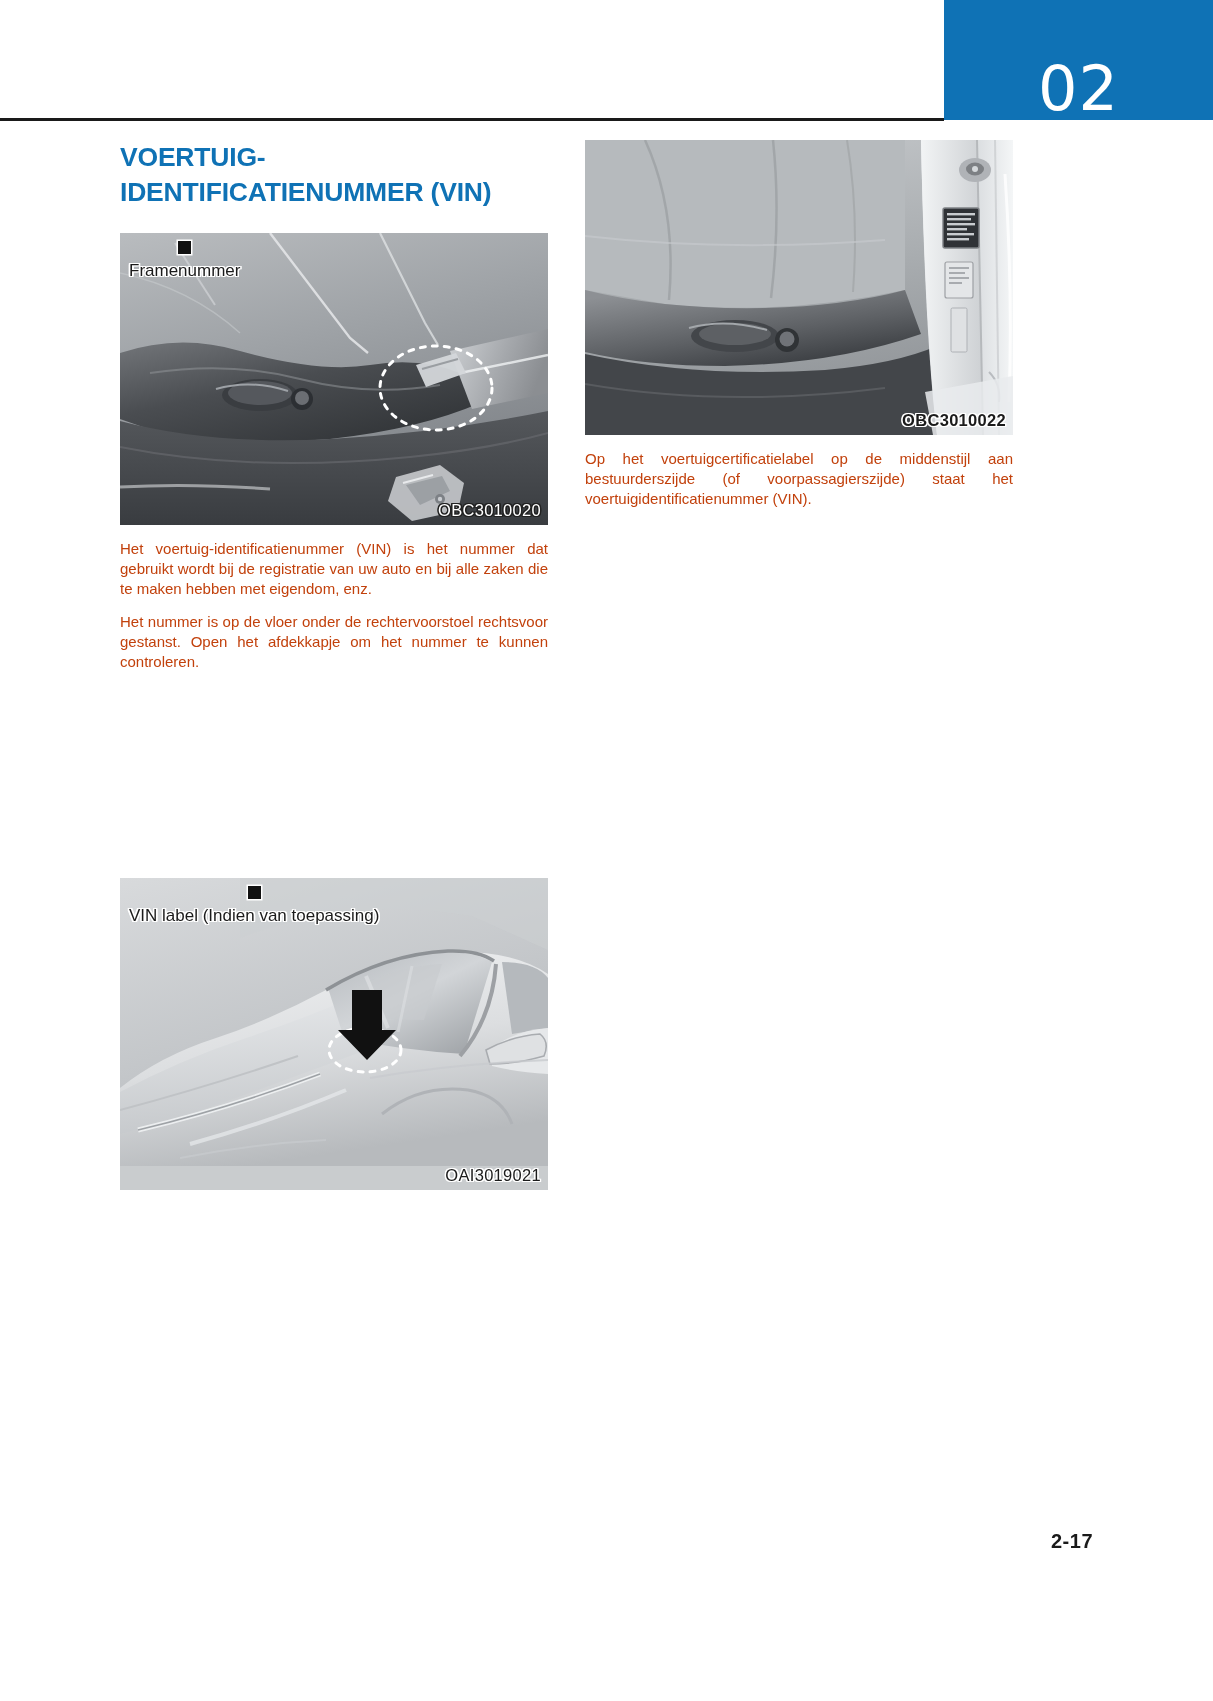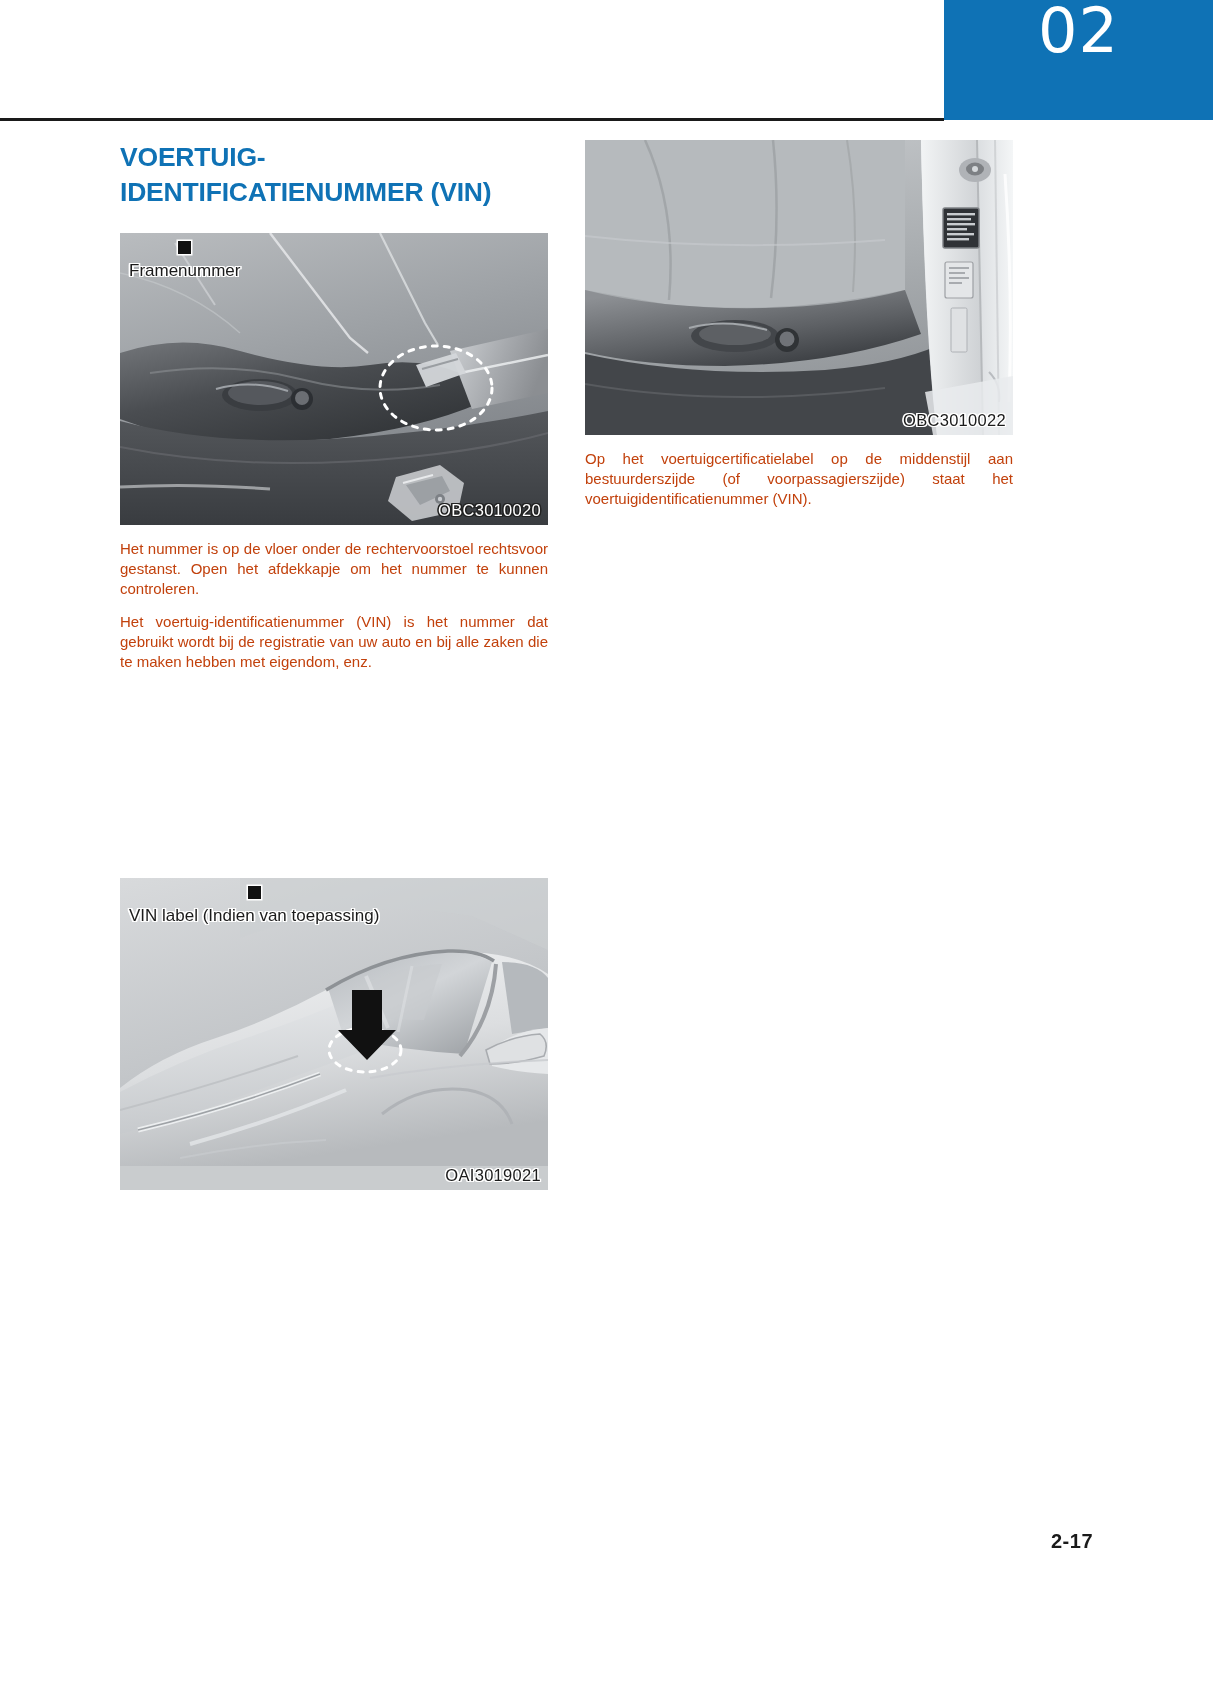--- a/index.html
+++ b/index.html
@@ -24,23 +24,22 @@
 
   .chapter-tab {
     position: absolute;
     top: 0;
     left: 944px;
     width: 269px;
     height: 120px;
     background: #0f72b5;
     color: #ffffff;
     display: flex;
-    align-items: flex-start;
+    align-items: flex-end;
     justify-content: center;
-    padding-bottom: 8px;
     box-sizing: border-box;
   }
   .chapter-tab .num {
     font-size: 62px;
     font-weight: 400;
     letter-spacing: 1px;
     line-height: 1;
     font-family: "DejaVu Sans", sans-serif;
   }
 
@@ -71,21 +70,21 @@
   }
 
   
   .figure {
     position: relative;
     width: 428px;
     overflow: hidden;
     background: #c9ccce;
   }
   .figure.fig1 { height: 292px; }
-  .figure.fig2 { height: 295px; }
+  .figure.fig2 { height: 295px; font-weight: bold; }
   .figure.fig3 { height: 312px; }
 
   .fig-caption {
     position: absolute;
     top: 8px;
     left: 9px;
     display: flex;
     align-items: center;
     gap: 7px;
     z-index: 6;
@@ -236,22 +235,22 @@
         <path d="M0 254 Q70 250 150 256" stroke="#e7e9eb" stroke-width="3" fill="none" opacity="0.55"></path>
       </svg>
       <div class="fig-caption">
         <span class="bullet"></span>
         <span>Framenummer</span>
       </div>
       <div class="fig-code on-dark">OBC3010020</div>
     </div>
 
     <div class="text-block">
+      <p class="body">Het voertuig-identificatienummer (VIN) is het nummer dat gebruikt wordt bij de registratie van uw auto en bij alle zaken die te maken hebben met eigendom, enz.</p>
       <p class="body">Het nummer is op de vloer onder de rechtervoorstoel rechtsvoor gestanst. Open het afdekkapje om het nummer te kunnen controleren.</p>
-      <p class="body">Het voertuig-identificatienummer (VIN) is het nummer dat gebruikt wordt bij de registratie van uw auto en bij alle zaken die te maken hebben met eigendom, enz.</p>
     </div>
   </div>
 
   <div class="col col-right">
 
 
     <div class="figure fig2">
       <svg class="fig-art" viewBox="0 0 428 295" preserveAspectRatio="none">
         <defs>
           <linearGradient id="f2bg" x1="0" y1="0" x2="0.2" y2="1">

